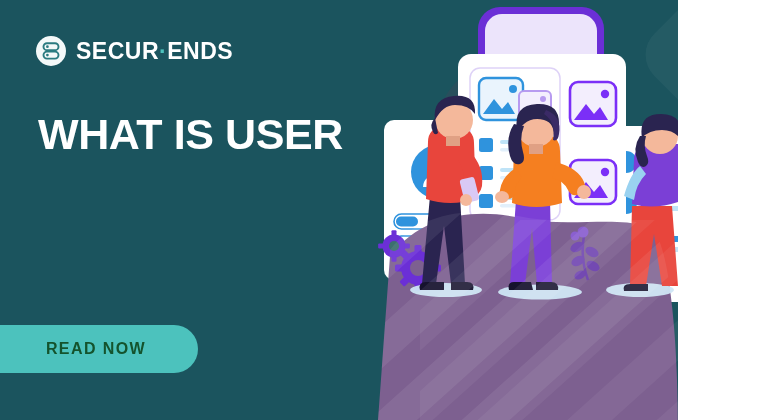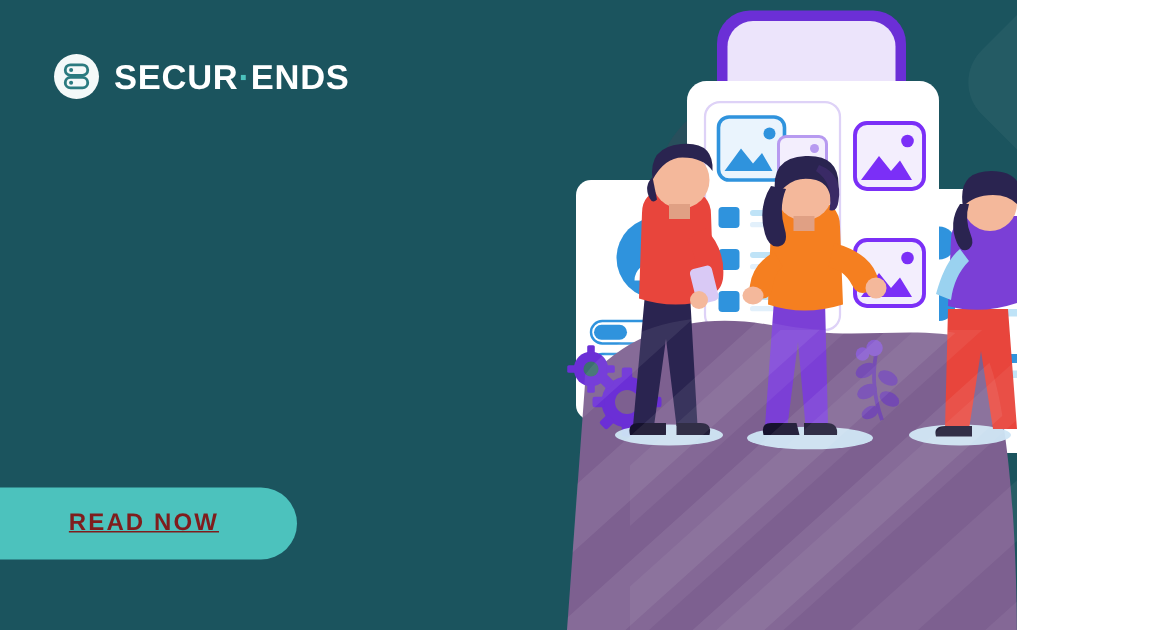--- a/index.html
+++ b/index.html
@@ -69,25 +69,24 @@
     width: 242px; height: 48px;
     background: #4cc2bd;
     border-radius: 26px;
     display: flex; align-items: center; justify-content: flex-end;
     padding-right: 52px;
     z-index: 7;
     cursor: pointer;
     border: none;
   }
   #cta span {
-    color: #7f1d1d;
+    color: #14532d;
     font-size: 16px;
     font-weight: bold;
     letter-spacing: 1.4px;
-    text-decoration: underline;
   }
 
   
   #illus {
     position: absolute;
     right: 0; top: 0;
     width: 300px; height: 420px;
     z-index: 4;
   }
   #illus svg { display: block; width: 300px; height: 420px; }
@@ -108,20 +107,21 @@
         <rect x="3.5" y="3.2" width="15" height="7" rx="3.5" fill="none" stroke="#2b7b80" stroke-width="1.9"></rect>
         <rect x="3.5" y="11.6" width="15" height="7" rx="3.5" fill="none" stroke="#2b7b80" stroke-width="1.9"></rect>
         <circle cx="7.4" cy="6.7" r="1.35" fill="#2b7b80"></circle>
         <circle cx="7.4" cy="15.1" r="1.35" fill="#2b7b80"></circle>
       </svg>
     </span>
     <span id="logo-text"><span>SECUR</span><span class="dot">·</span><span>ENDS</span></span>
   </div>
 
   <h1 id="headline">
+    <span class="ln">WHAT IS USER</span>
   </h1>
 
   <button id="cta">
     <span>READ NOW</span>
   </button>
 
   <svg id="bot-stripes" viewBox="0 0 420 260">
     <g fill="rgba(255,255,255,0.055)" transform="rotate(-42 210 130)">
       <rect x="-160" y="-40" width="620" height="30" rx="15"></rect>
       <rect x="-160" y="20" width="620" height="30" rx="15"></rect>

